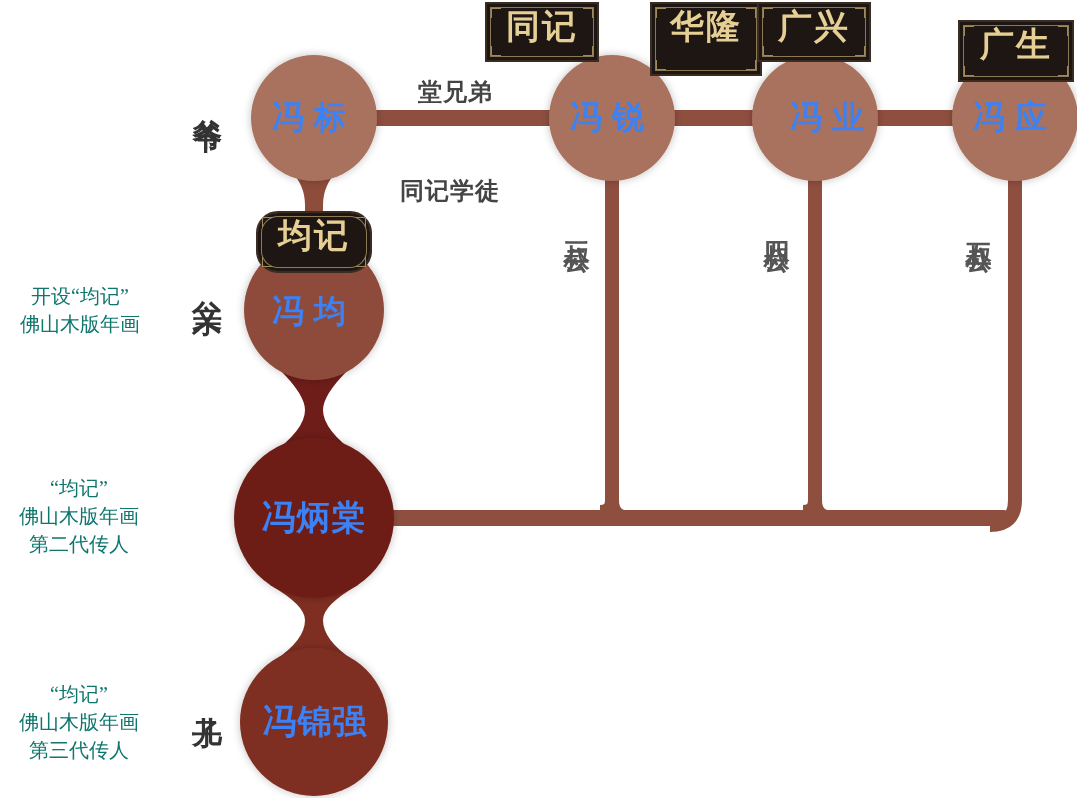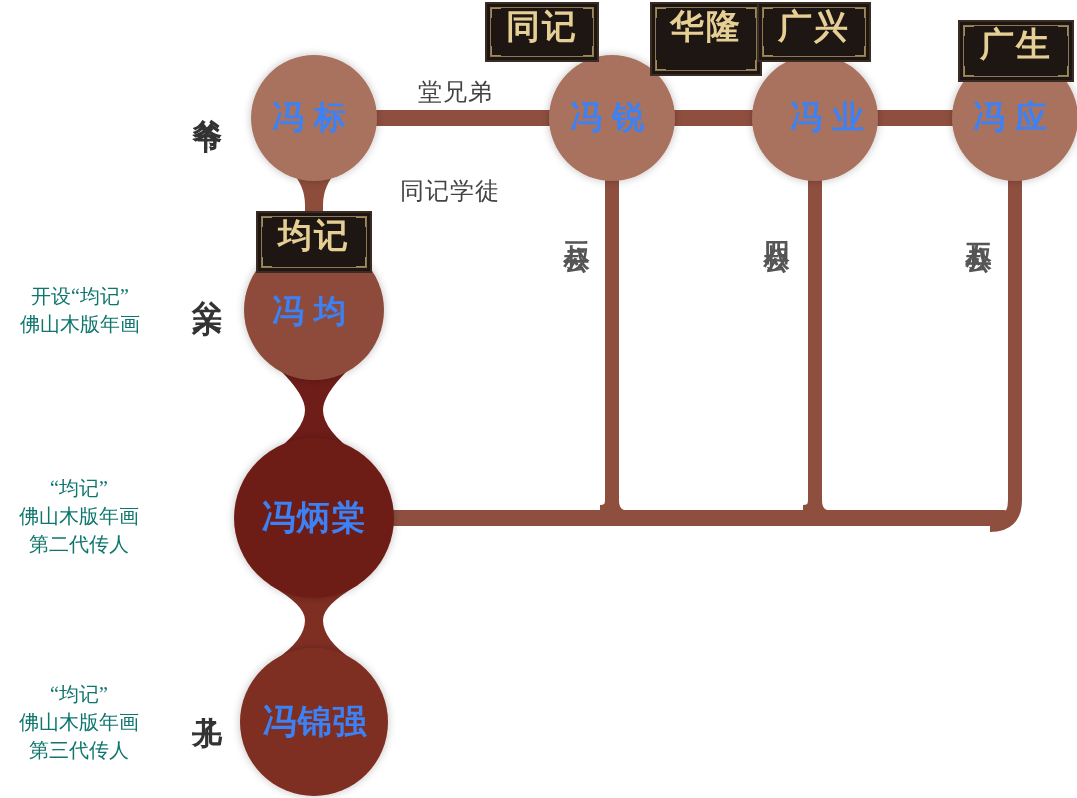--- a/index.html
+++ b/index.html
@@ -15,21 +15,21 @@
   .plaque .corner { position:absolute; width:9px; height:9px; border-color:#a08a5a; border-style:solid; }
   .plaque .tl { left:4px; top:4px; border-width:1px 0 0 1px; }
   .plaque .tr { right:4px; top:4px; border-width:1px 1px 0 0; }
   .plaque .bl { left:4px; bottom:4px; border-width:0 0 1px 1px; }
   .plaque .br { right:4px; bottom:4px; border-width:0 1px 1px 0; }
   .vlabel { position:absolute; color:#333; font-weight:bold; writing-mode:vertical-rl;
             letter-spacing:4px; }
   .uncle { position:absolute; color:#555; font-weight:bold; writing-mode:vertical-rl;
            letter-spacing:2px; font-size:26px; }
   .note { position:absolute; color:#0f766e; text-align:center; font-size:20px; line-height:28px;font-family:Liberation Serif, serif; }
-  .rel { position:absolute; color:#444; font-size:24px; font-weight:normal; letter-spacing:1px; }
+  .rel { position:absolute; color:#444; font-size:24px; font-weight:bold; letter-spacing:1px; }
 </style>
 </head>
 <body>
 
 <svg id="diagram" width="1077" height="798" viewBox="0 0 1077 798">
   <defs>
     <filter id="soft" x="-20%" y="-20%" width="140%" height="140%">
       <feGaussianBlur in="SourceAlpha" stdDeviation="4"></feGaussianBlur>
       <feOffset dx="0" dy="0"></feOffset>
       <feComponentTransfer>
@@ -94,21 +94,21 @@
     <span class="corner br"></span>
   <span>广兴</span>
 </div>
 <div class="plaque" style="left:958px; top:20px; width:116px; height:62px; font-size:34px;">
   <span class="corner tl"></span>
     <span class="corner tr"></span>
     <span class="corner bl"></span>
     <span class="corner br"></span>
   <span>广生</span>
 </div>
-<div class="plaque" style="left:256px; top:211px; width:116px; height:62px; font-size:34px;">
+<div class="plaque" style="left:256px; top:211px; width:116px; height:62px; font-size:34px;border-radius:22px;">
   <span class="corner tl"></span>
     <span class="corner tr"></span>
     <span class="corner bl"></span>
     <span class="corner br"></span>
   <span>均记</span>
 </div>
 
 <div class="rel" style="left:418px; top:76px;">堂兄弟</div>
 <div class="rel" style="left:400px; top:132px;margin-top:43px;">同记学徒</div>
 

